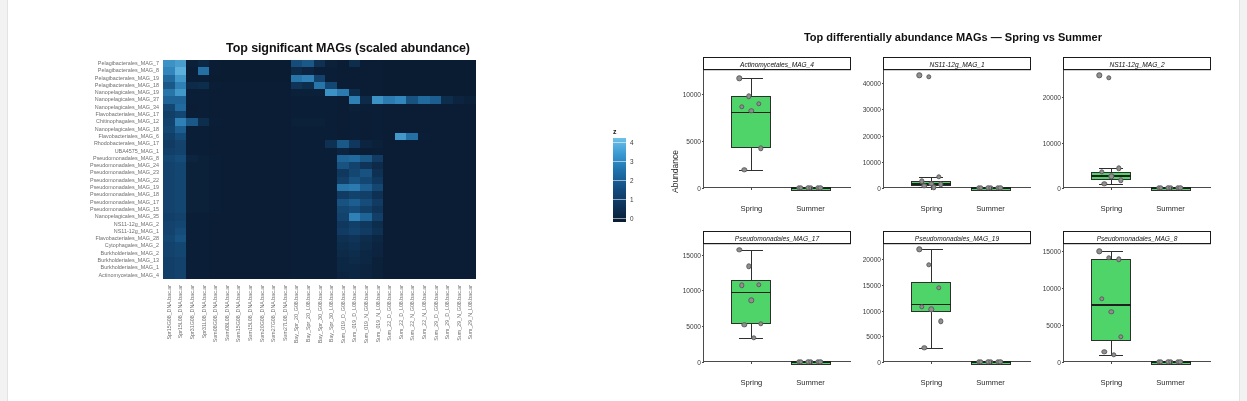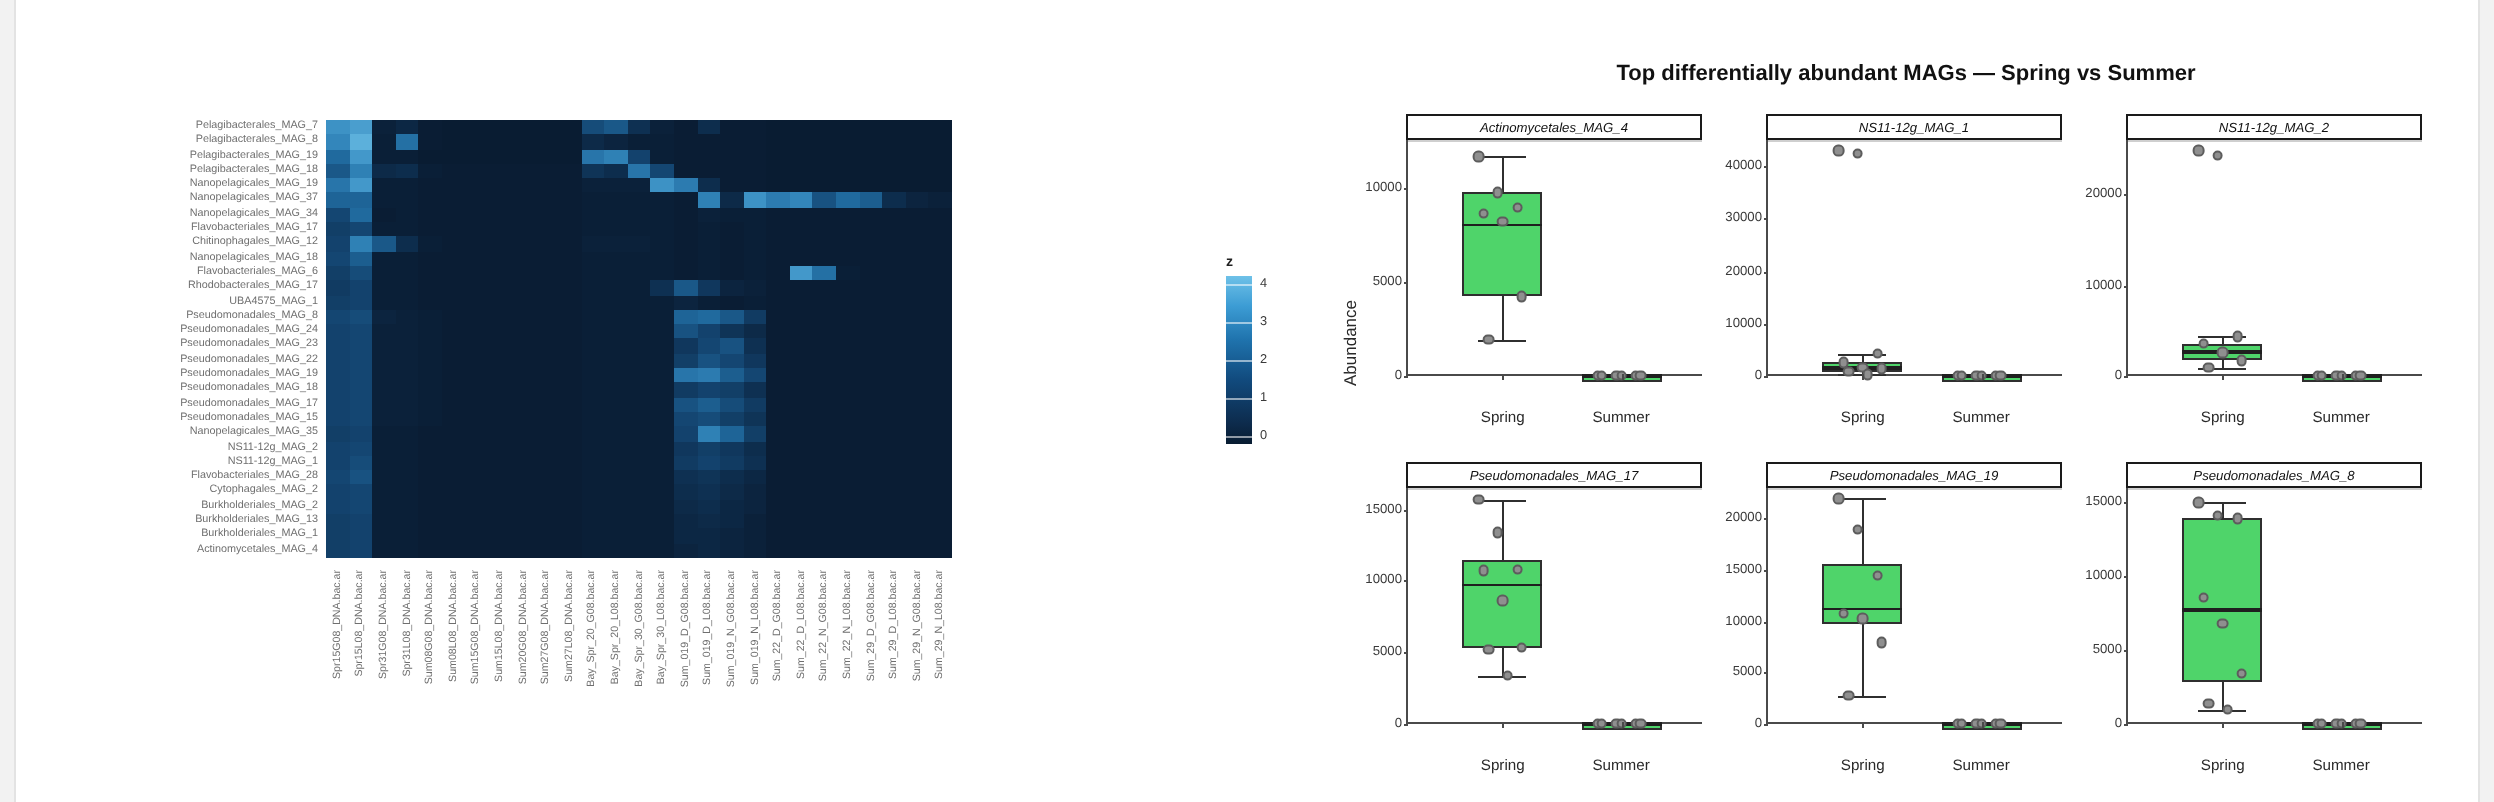--- a/index.html
+++ b/index.html
@@ -84,20 +84,21 @@
       transform:translate(-50%,-50%);}
 </style>
 </head>
 <body>
 
 <div class="frame-border-left"></div>
 <div class="frame-border-right"></div>
 
 <div id="heatmap-panel">
 
+  <div id="heatmap-title">Top significant MAGs (scaled abundance)</div>
 
   <div id="hm-rowlabel-col">
       <div class="hm-rowlabel">Pelagibacterales_MAG_7</div>
       <div class="hm-rowlabel">Pelagibacterales_MAG_8</div>
       <div class="hm-rowlabel">Pelagibacterales_MAG_19</div>
       <div class="hm-rowlabel">Pelagibacterales_MAG_18</div>
       <div class="hm-rowlabel">Nanopelagicales_MAG_19</div>
       <div class="hm-rowlabel">Nanopelagicales_MAG_37</div>
       <div class="hm-rowlabel">Nanopelagicales_MAG_34</div>
       <div class="hm-rowlabel">Flavobacteriales_MAG_17</div>
@@ -1044,21 +1045,21 @@
         <div class="hm-legend-tickline" style="top: 61px;"></div>
         <div class="hm-legend-tick" style="top: 61px;">1</div>
         <div class="hm-legend-tickline" style="top: 80px;"></div>
         <div class="hm-legend-tick" style="top: 80px;">0</div>
       </div>
   </div>
 
 </div>
 
 <div id="box-panel">
-  <div id="box-title">Top differentially abundant MAGs — Spring vs Summer</div>
+  <div id="box-title">Top differentially abundance MAGs — Spring vs Summer</div>
   <div id="box-ylab">Abundance</div>
   <div id="facet-host">
       <div class="facet" style="left: 38px; top: 57px; width: 148px;">
         <div class="facet-strip" style="width: 148px;">Actinomycetales_MAG_4</div>
         <div class="facet-plot" style="width: 148px; height: 118px;">
           <div class="toprule"></div>
           <div class="ytick" style="top: 118px;">0</div>
           <div class="ytickmark" style="top: 118px;"></div>
           <div class="ytick" style="top: 70.8px;">5000</div>
           <div class="ytickmark" style="top: 70.8px;"></div>

